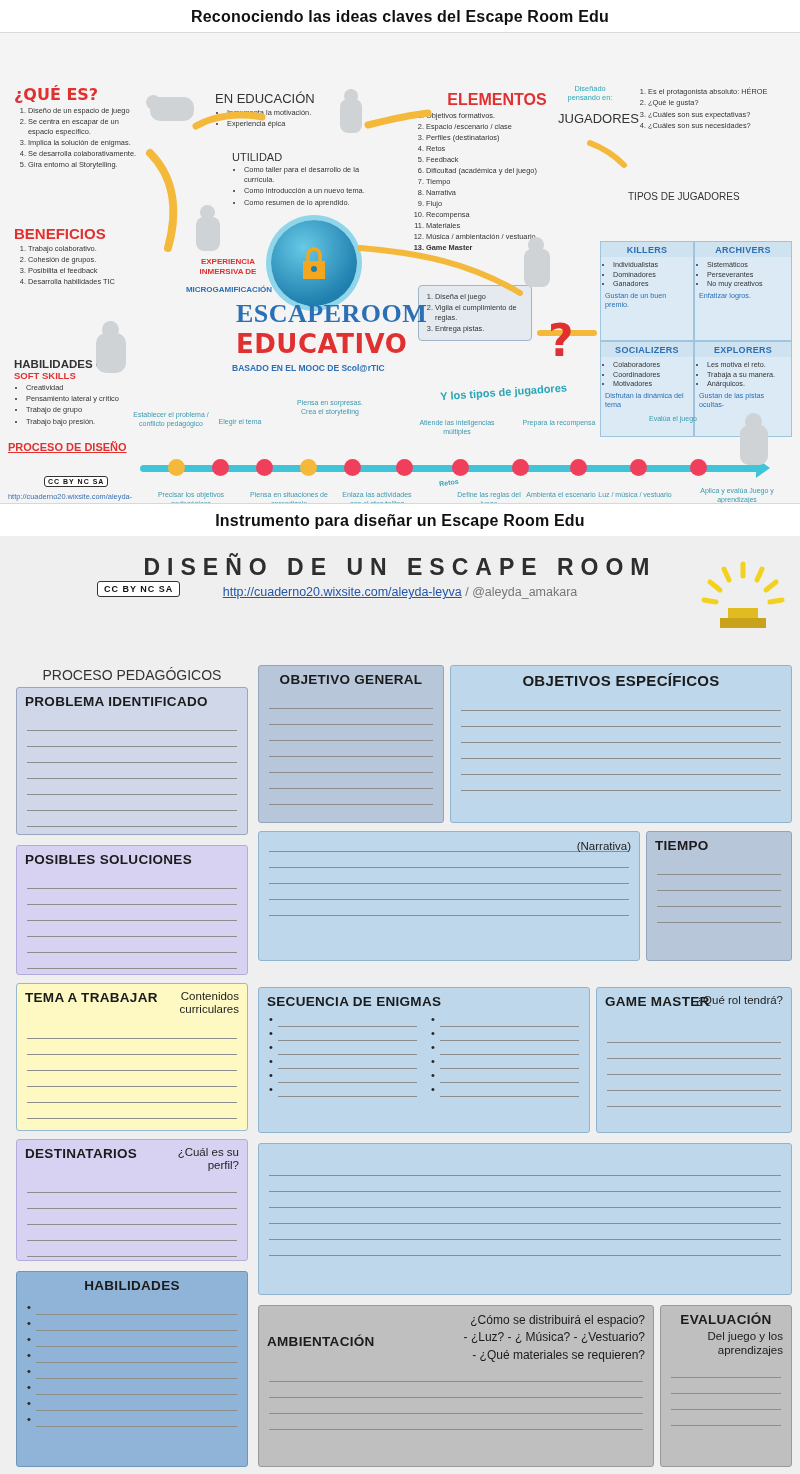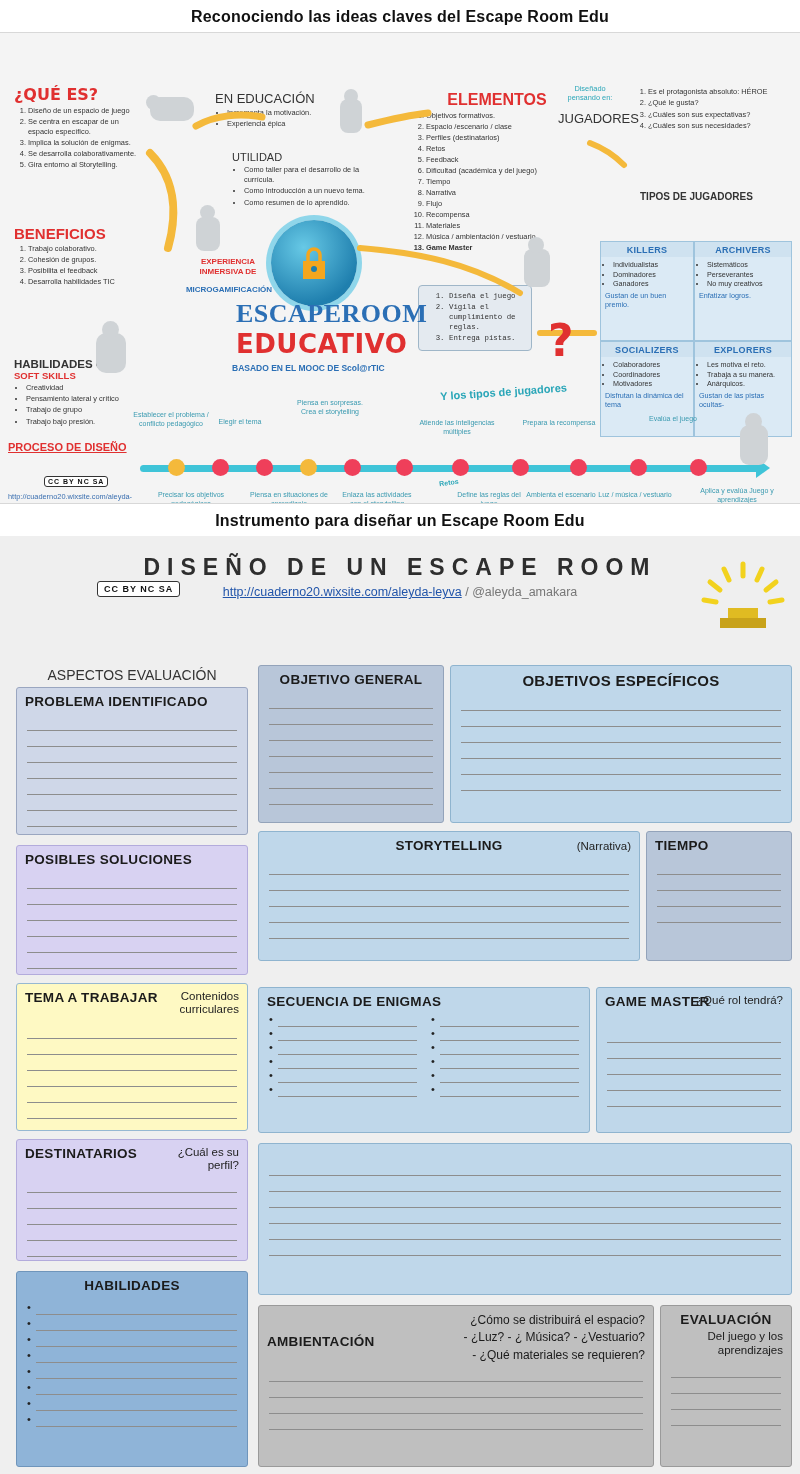--- a/index.html
+++ b/index.html
@@ -184,21 +184,21 @@
         <li>Narrativa</li>
         <li>Flujo</li>
         <li>Recompensa</li>
         <li>Materiales</li>
         <li>Música / ambientación / vestuario</li>
         <li style="font-weight:bold;">Game Master</li>
       </ol>
     </div>
 
     <div class="blk" style="left:418px;top:252px;width:104px;background:#e4eaf0;border:1px solid #9fb6c8;border-radius:4px;padding:4px 4px 5px 4px;">
-      <ol class="ol-small" style="margin-left:26px;font-family:Liberation Mono, monospace;">
+      <ol class="ol-small" style="margin-left:12px;">
         <li>Diseña el juego</li>
         <li>Vigila el cumplimiento de reglas.</li>
         <li>Entrega pistas.</li>
       </ol>
     </div>
 
     <div class="blk" style="left:560px;top:52px;width:60px;">
       <div style="font-size:7.4px;color:#2aa6b8;line-height:1.2;text-align:center;">Diseñado pensando en:</div>
     </div>
     <div class="blk" style="left:558px;top:78px;">
@@ -206,21 +206,21 @@
     </div>
     <div class="blk" style="left:634px;top:52px;width:156px;">
       <ol class="ol-small rightlist" style="margin-left:14px;text-align:justify;">
         <li>Es el protagonista absoluto: HÉROE</li>
         <li>¿Qué le gusta?</li>
         <li>¿Cuáles son sus expectativas?</li>
         <li>¿Cuáles son sus necesidades?</li>
       </ol>
     </div>
     <div class="blk" style="left:628px;top:158px;">
-      <div style="font-size:10px;color:#333;font-weight:bold;margin-left:12px;">TIPOS DE JUGADORES</div>
+      <div style="font-size:10px;color:#333;font-weight:normal;">TIPOS DE JUGADORES</div>
     </div>
 
     <div class="pbox" style="left:600px;top:176px;width:92px;height:98px;">
       <h4>KILLERS</h4>
       <ul>
         <li>Individualistas</li>
         <li>Dominadores</li>
         <li>Ganadores</li>
       </ul>
       <div class="pnote">Gustan de un buen premio.</div>
@@ -351,21 +351,21 @@
         <line x1="76" y1="22" x2="66" y2="30"></line>
           <line x1="4" y1="40" x2="16" y2="42"></line>
         <line x1="82" y1="40" x2="70" y2="42"></line>
       </g>
       <path d="M20 58 h46 v10 H20 z" fill="#c8a21a"></path>
       <path d="M28 48 h30 v10 H28 z" fill="#e0bb22"></path>
     </svg>
 
     <div class="grid" style="height:880px;">
 
-      <div class="aspectos" style="position:absolute;left:10px;top:62px;width:228px;">ASPECTOS EVALUACIÓN</div>
+      <div class="aspectos" style="position:absolute;left:10px;top:62px;width:228px;">PROCESO PEDAGÓGICOS</div>
 
       <div class="box c-ped" style="left:8px;top:82px;width:232px;height:148px;">
         <div class="bt">PROBLEMA IDENTIFICADO</div>
         <div class="lines">
           <div class="ln"></div>
             <div class="ln"></div>
             <div class="ln"></div>
             <div class="ln"></div>
           <div class="ln"></div>
             <div class="ln"></div>
@@ -467,21 +467,20 @@
           <div class="ln"></div>
             <div class="ln"></div>
             <div class="ln"></div>
           <div class="ln"></div>
             <div class="ln"></div>
             <div class="ln"></div>
         </div>
       </div>
 
       <div class="box c-blue" style="left:250px;top:226px;width:382px;height:130px;">
-        <div class="bt" style="text-align:center;">STORYTELLING</div>
         <div class="hint" style="top:8px;width:100px;font-style:normal;">(Narrativa)</div>
         <div class="lines">
           <div class="ln"></div>
             <div class="ln"></div>
             <div class="ln"></div>
           <div class="ln"></div>
             <div class="ln"></div>
         </div>
       </div>
 

